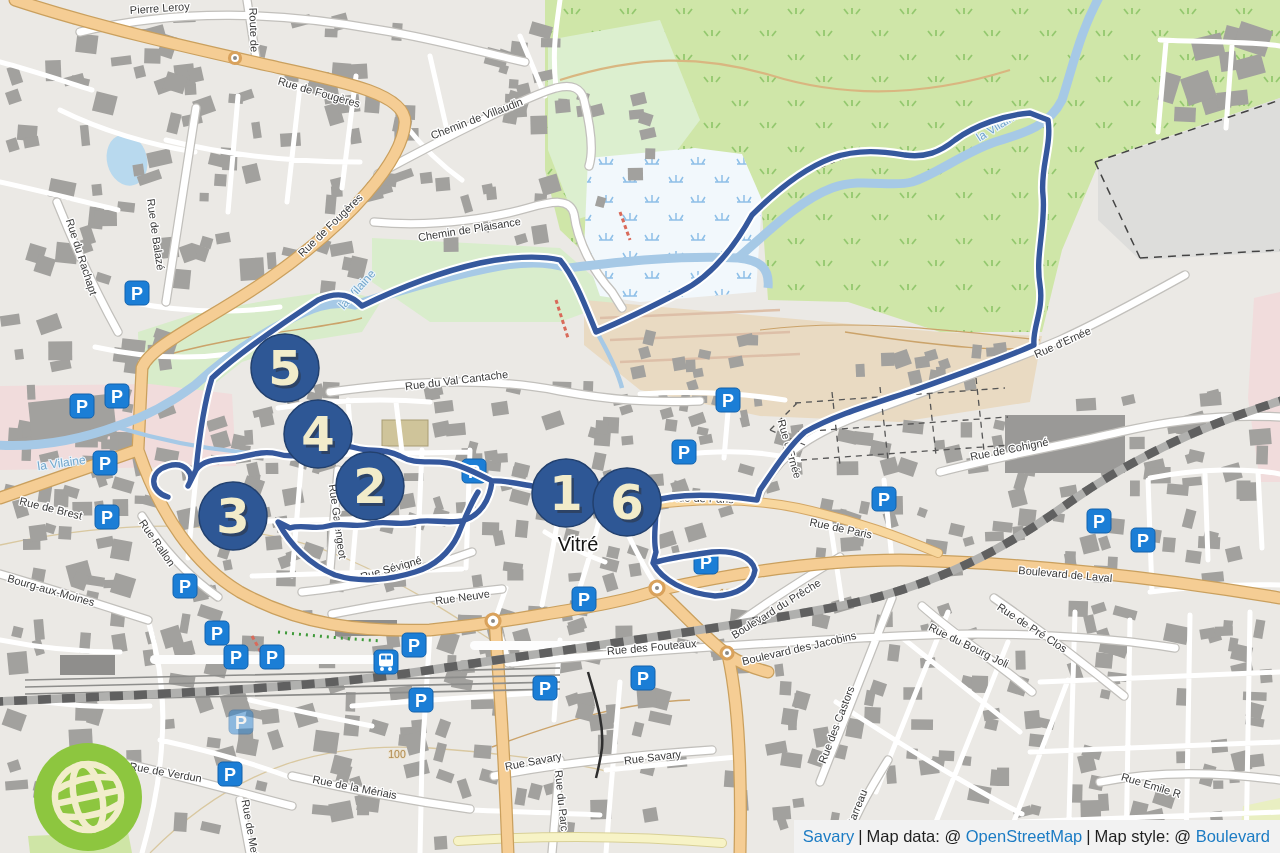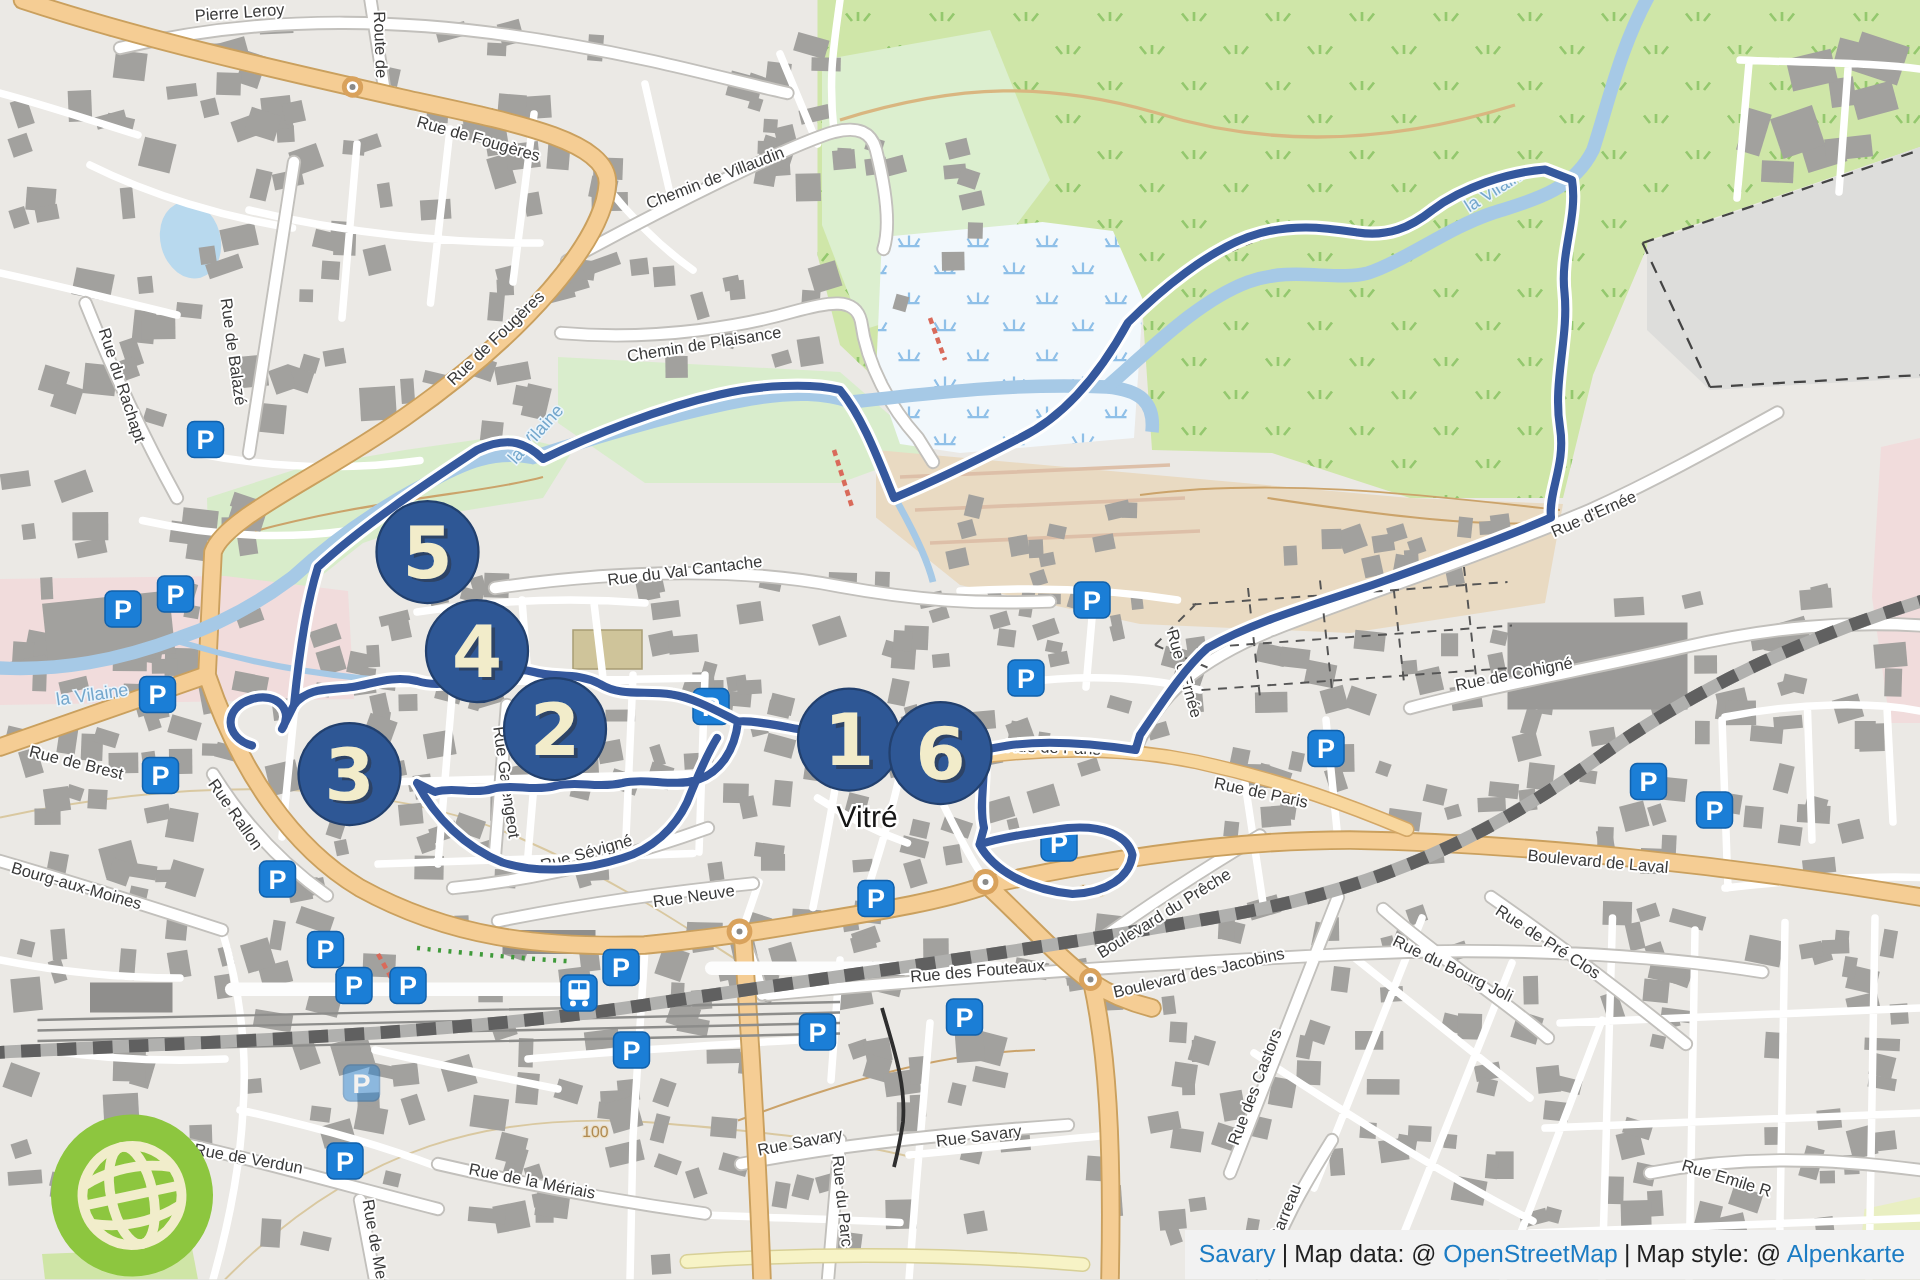--- a/index.html
+++ b/index.html
@@ -1028,15 +1028,15 @@
       <circle r="33"></circle>
       <ellipse rx="14" ry="33"></ellipse>
       <path d="M-33,0 L33,0 M-30,-13 Q0,-24 30,-13 M-30,13 Q0,24 30,13"></path>
     </g>
   </g>
 </svg>
 
 <div class="attr">
   <a>Savary</a><span class="sp">|</span><span>Map data: @</span>
   <a>OpenStreetMap</a><span class="sp">|</span><span>Map style: @</span>
-  <a>Alpenkarte</a>
+  <a>Boulevard</a>
 </div>
 </div>
 
 </body></html>

